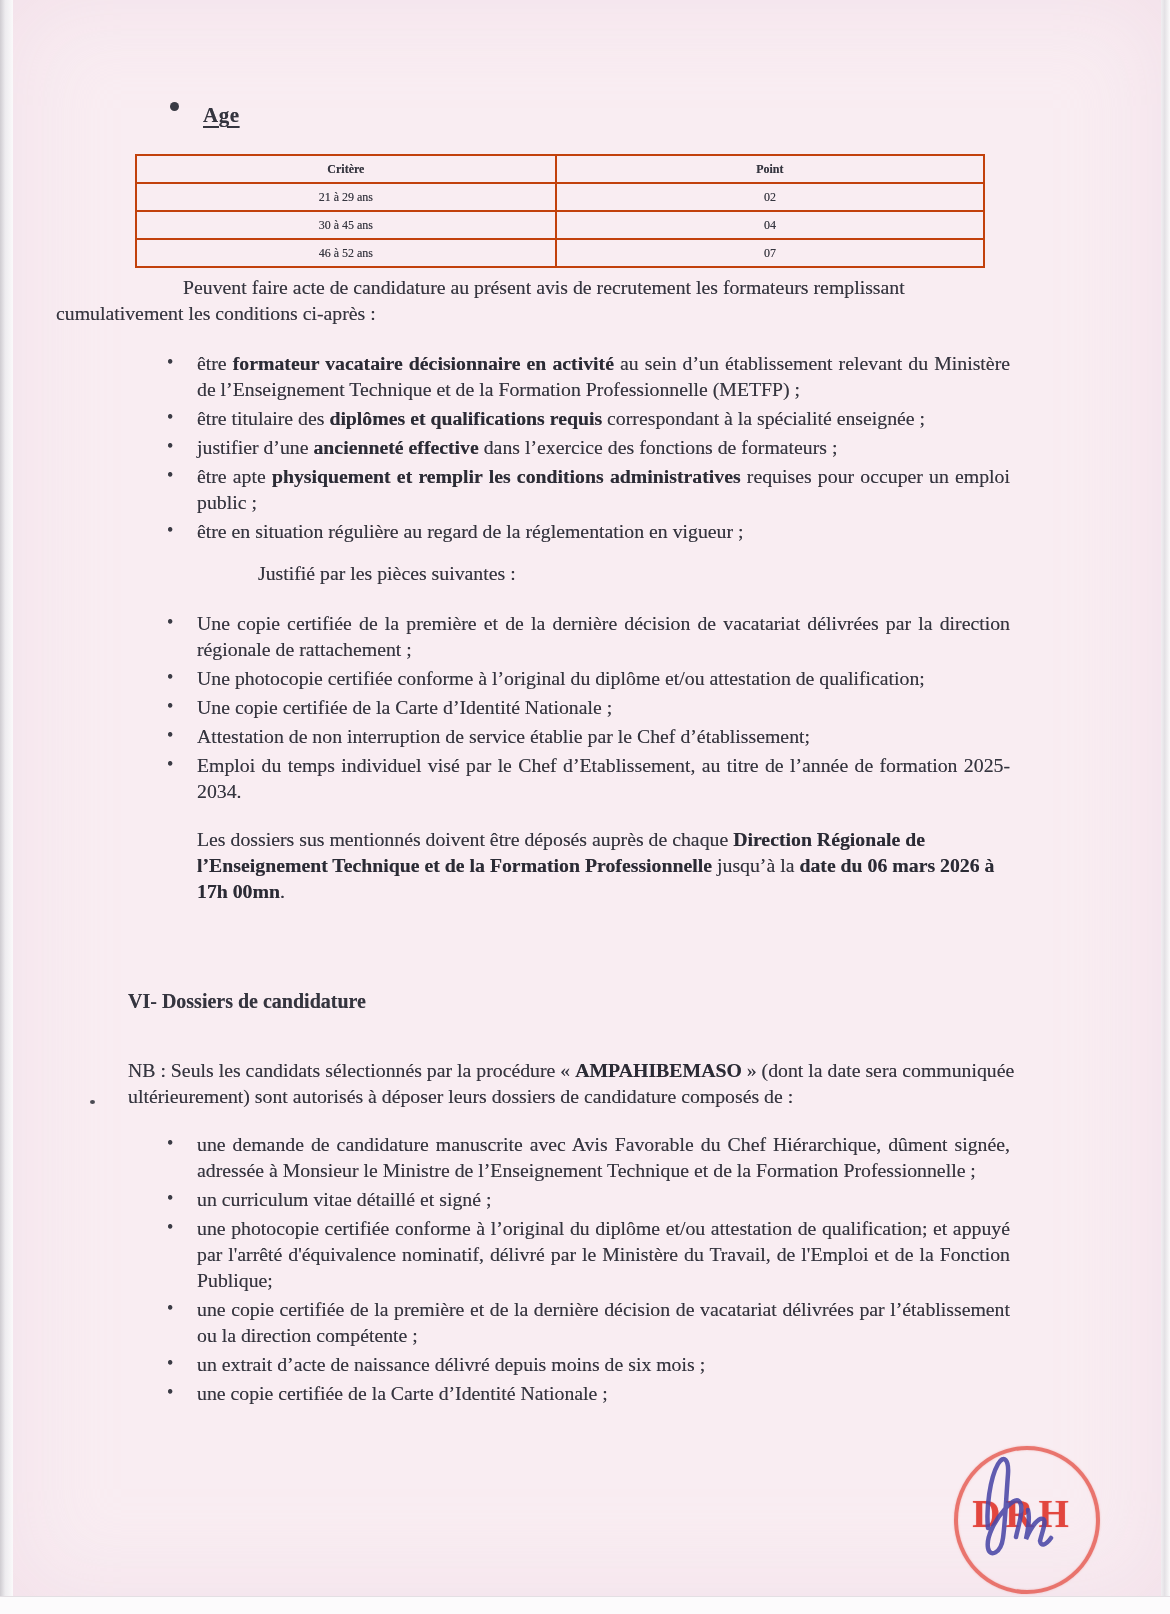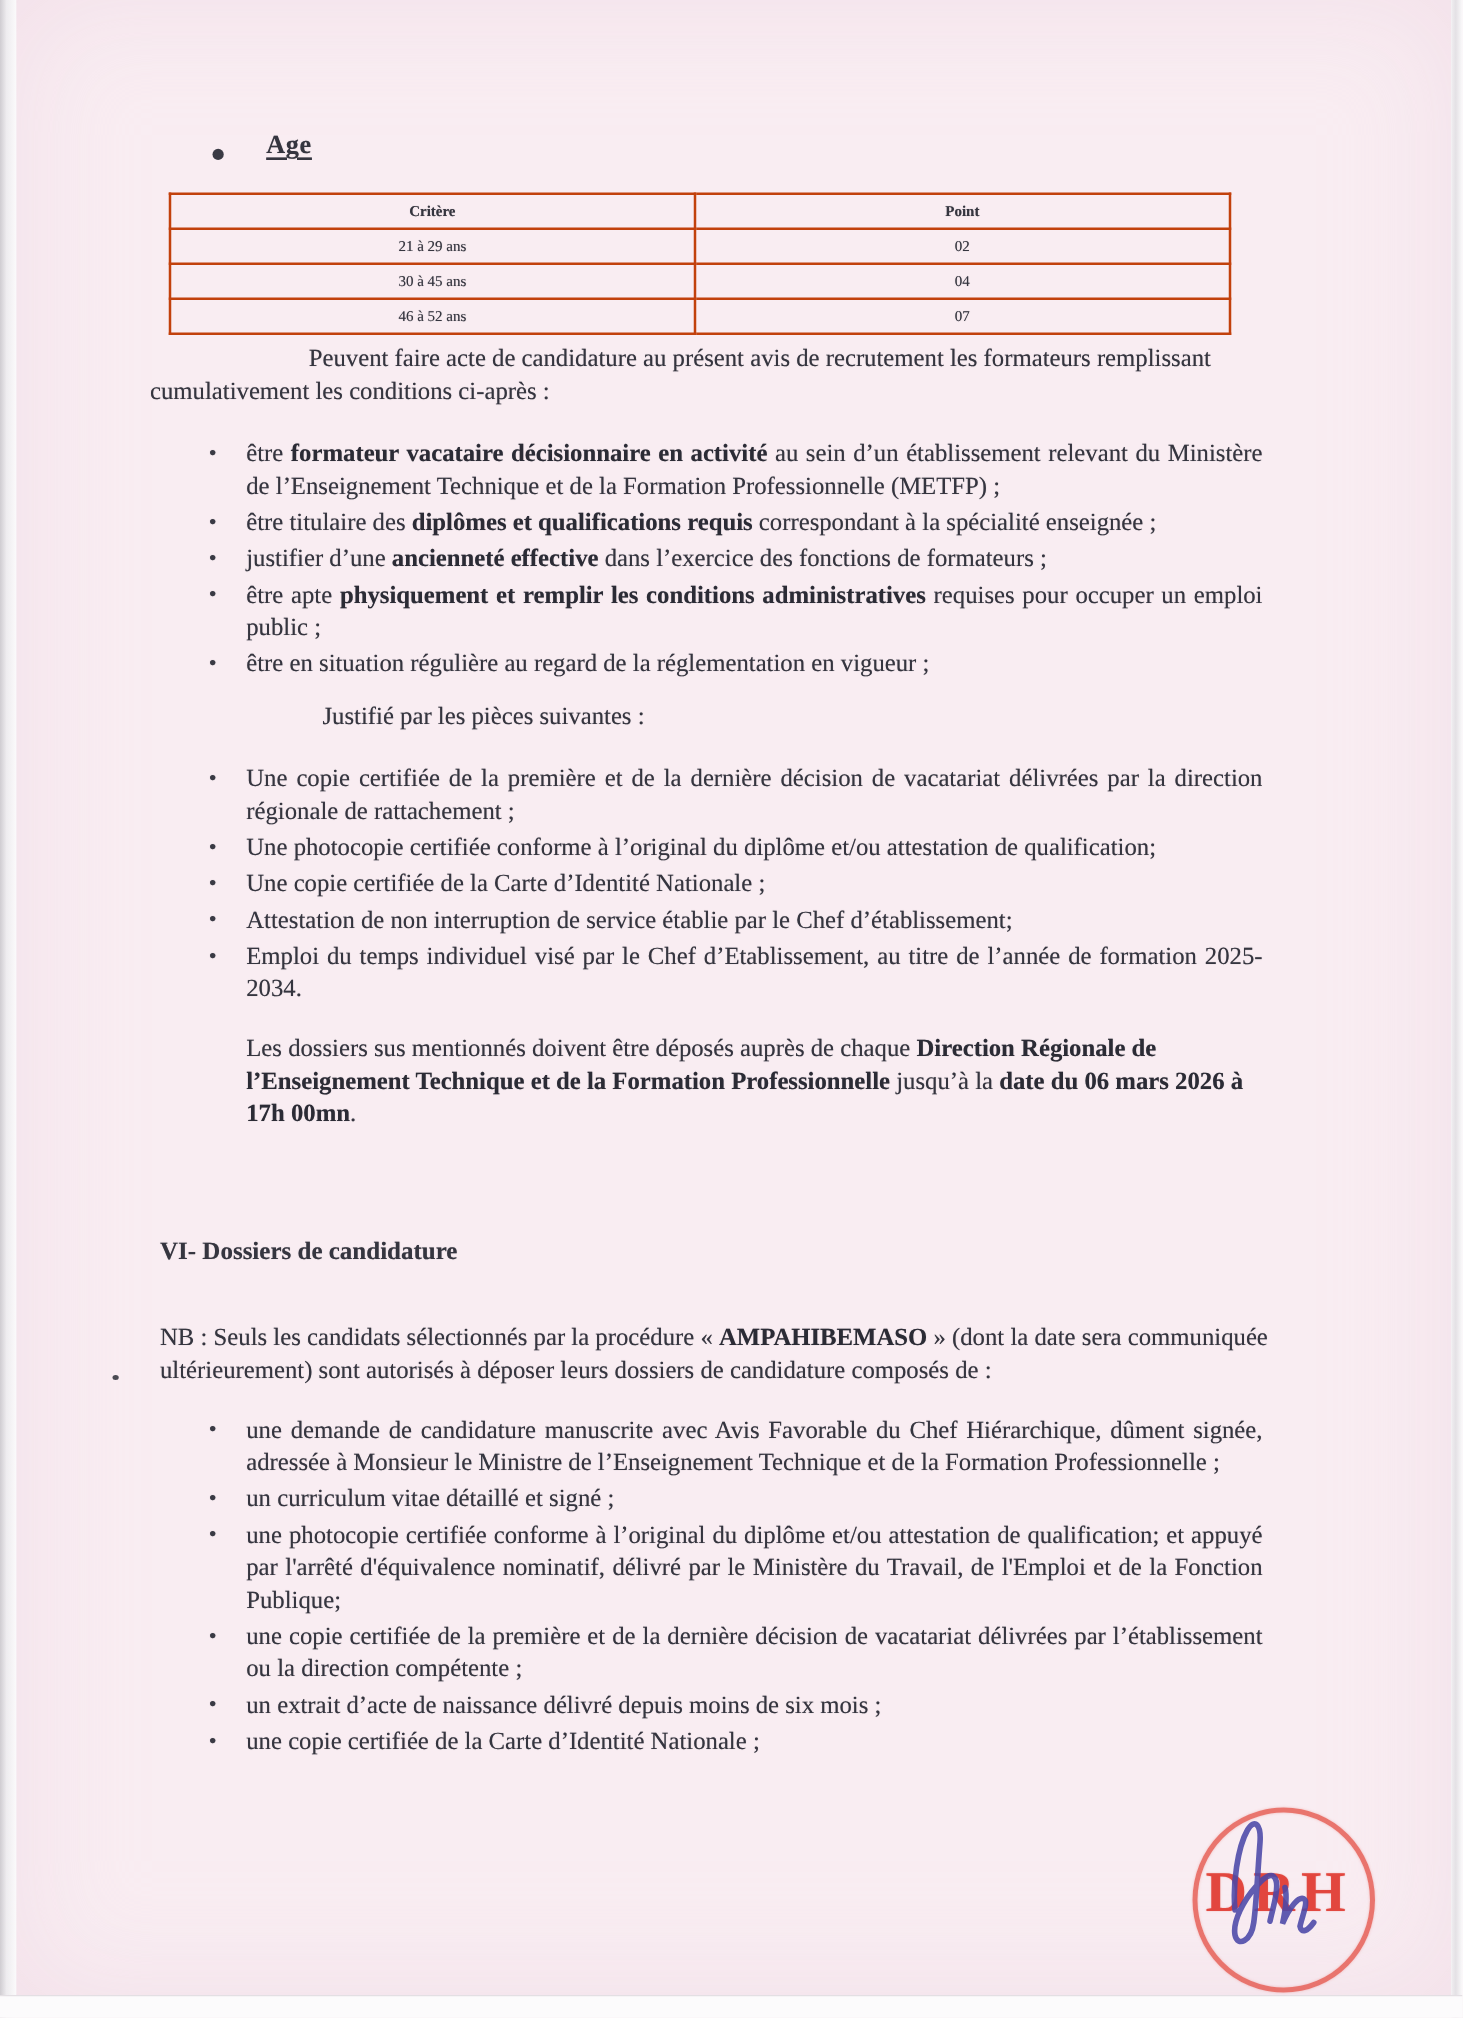--- a/index.html
+++ b/index.html
@@ -8,45 +8,45 @@
            box-shadow:inset 0 0 90px rgba(236,214,225,.55);}
   .edge-left{position:absolute;left:0;top:0;bottom:0;width:13px;
              background:linear-gradient(90deg,#cfccd1 0%,#eeecef 40%,#fbfafb 100%);}
   .edge-right{position:absolute;right:0;top:0;bottom:0;width:9px;
               background:linear-gradient(270deg,#fbfafb 0%,#e4e1e5 60%,#f0eef1 100%);}
   .edge-bottom{position:absolute;left:0;right:0;bottom:0;height:17px;background:#fcfbfc;border-top:1px solid #e3dfe3;}
   .content{position:absolute;left:0;top:0;width:1170px;height:1614px;font-size:19.8px;line-height:26px;
            text-shadow:0 0 .6px rgba(56,56,66,.55);}
   b{font-weight:700;color:#2b2b35;}
   
-  .age-item{margin:102px 0 0 170px;display:flex;align-items:flex-end;gap:10px;}
+  .age-item{margin:102px 0 0 170px;display:flex;align-items:flex-start;}
   .age-bullet{width:9px;height:9px;border-radius:50%;background:#3a3a44;margin-right:24px;flex:none;}
   .age-label{font-weight:700;font-size:21px;text-decoration:underline;text-underline-offset:4px;letter-spacing:.5px;}
   
   table.criteria{margin:26px 0 0 135px;width:850px;border-collapse:collapse;table-layout:fixed;}
   table.criteria col.c1{width:49.5%;}
   table.criteria th,table.criteria td{border:2px solid #c2410c;text-align:center;padding:0;height:26px;
       font-size:12px;line-height:24px;}
   table.criteria th{font-weight:700;}
   
   .sec-title{margin:66px 0 0 128px;font-weight:700;font-size:20px;}
-  .intro{margin:6px 0 0 120px;width:888px;text-indent:127px;}
+  .intro{margin:6px 0 0 56px;width:888px;text-indent:127px;}
   .indent-line{margin:16px 0 0 258px;}
   ul.doclist{margin:24px 0 0 165px;padding:0;width:845px;list-style:none;}
   ul.doclist li{position:relative;padding-left:32px;margin-bottom:3px;text-align:justify;}
   ul.doclist li::before{content:"•";position:absolute;left:2px;top:-1px;font-size:18px;color:#3a3a44;}
   .depot{margin:22px 0 0 197px;width:818px;}
   .sec-title-vi{margin:84px 0 0 128px;font-weight:700;font-size:20px;}
   .nb-para{margin:43px 0 0 128px;width:890px;}
   ul.doclist.last{margin-top:22px;}
   
   .stamp{position:absolute;left:954px;top:1446px;width:146px;height:150px;}
   .stamp-ring{position:absolute;left:0;top:0;width:138px;height:140px;border-radius:50%;
       border:4px solid rgba(229,86,76,.8);box-shadow:0 0 2px rgba(229,86,76,.35), inset 0 0 2px rgba(229,86,76,.35);}
-  .stamp-label{position:absolute;left:0;width:138px;top:55px;text-align:center;font-weight:700;font-size:46px;
+  .stamp-label{position:absolute;left:0;width:138px;top:55px;text-align:center;font-weight:700;font-size:39px;
       letter-spacing:5px;color:rgba(223,54,44,.82);text-shadow:0 0 1px rgba(223,54,44,.5);font-family:"Liberation Serif",serif;}
   .stamp-sig{position:absolute;left:24px;top:6px;}
   .speck{position:absolute;left:90px;top:1100px;width:5px;height:4px;background:#4a4a52;border-radius:50%;}
 </style>
 </head>
 <body>
 
 <div class="page-bg"></div>
 <div class="edge-left"></div>
 <div class="edge-right"></div>

